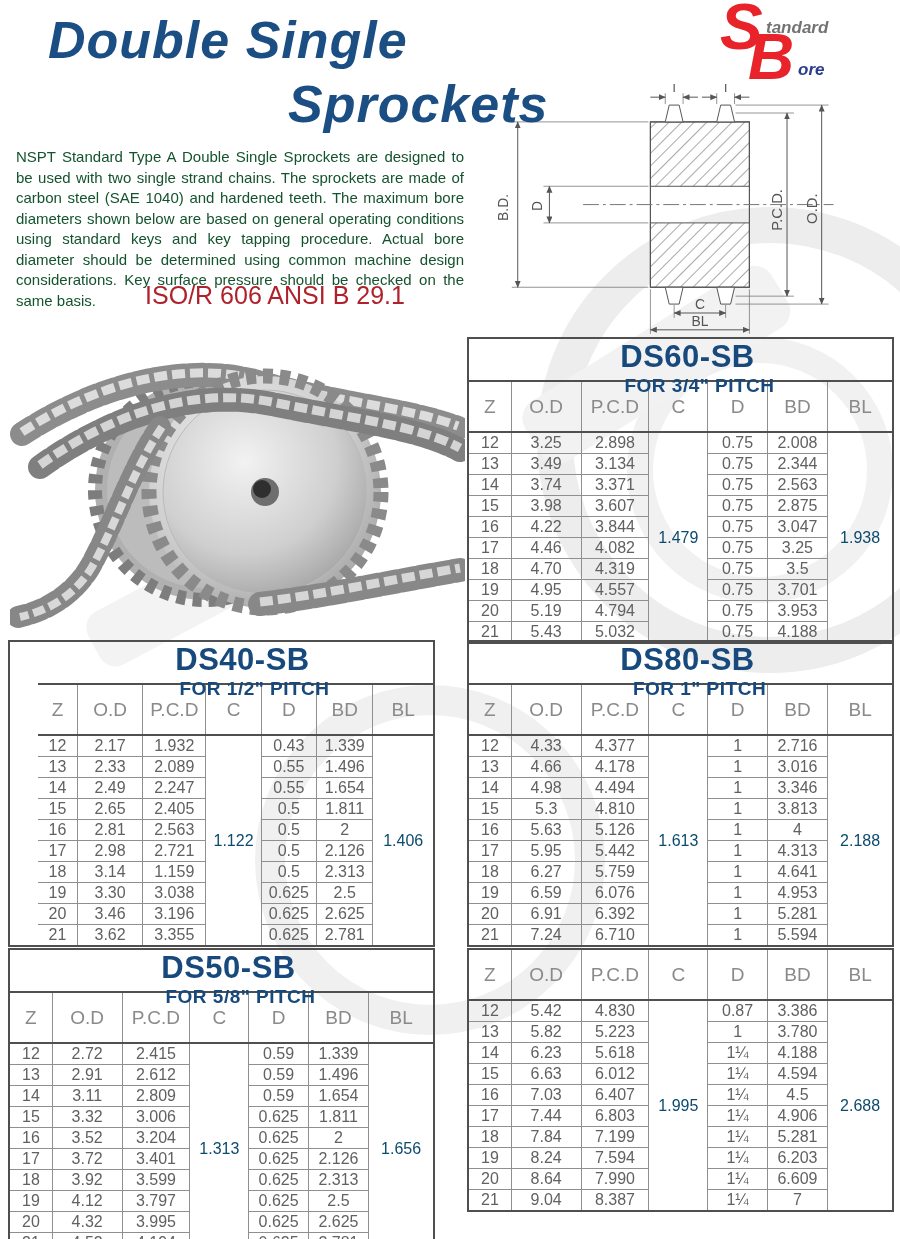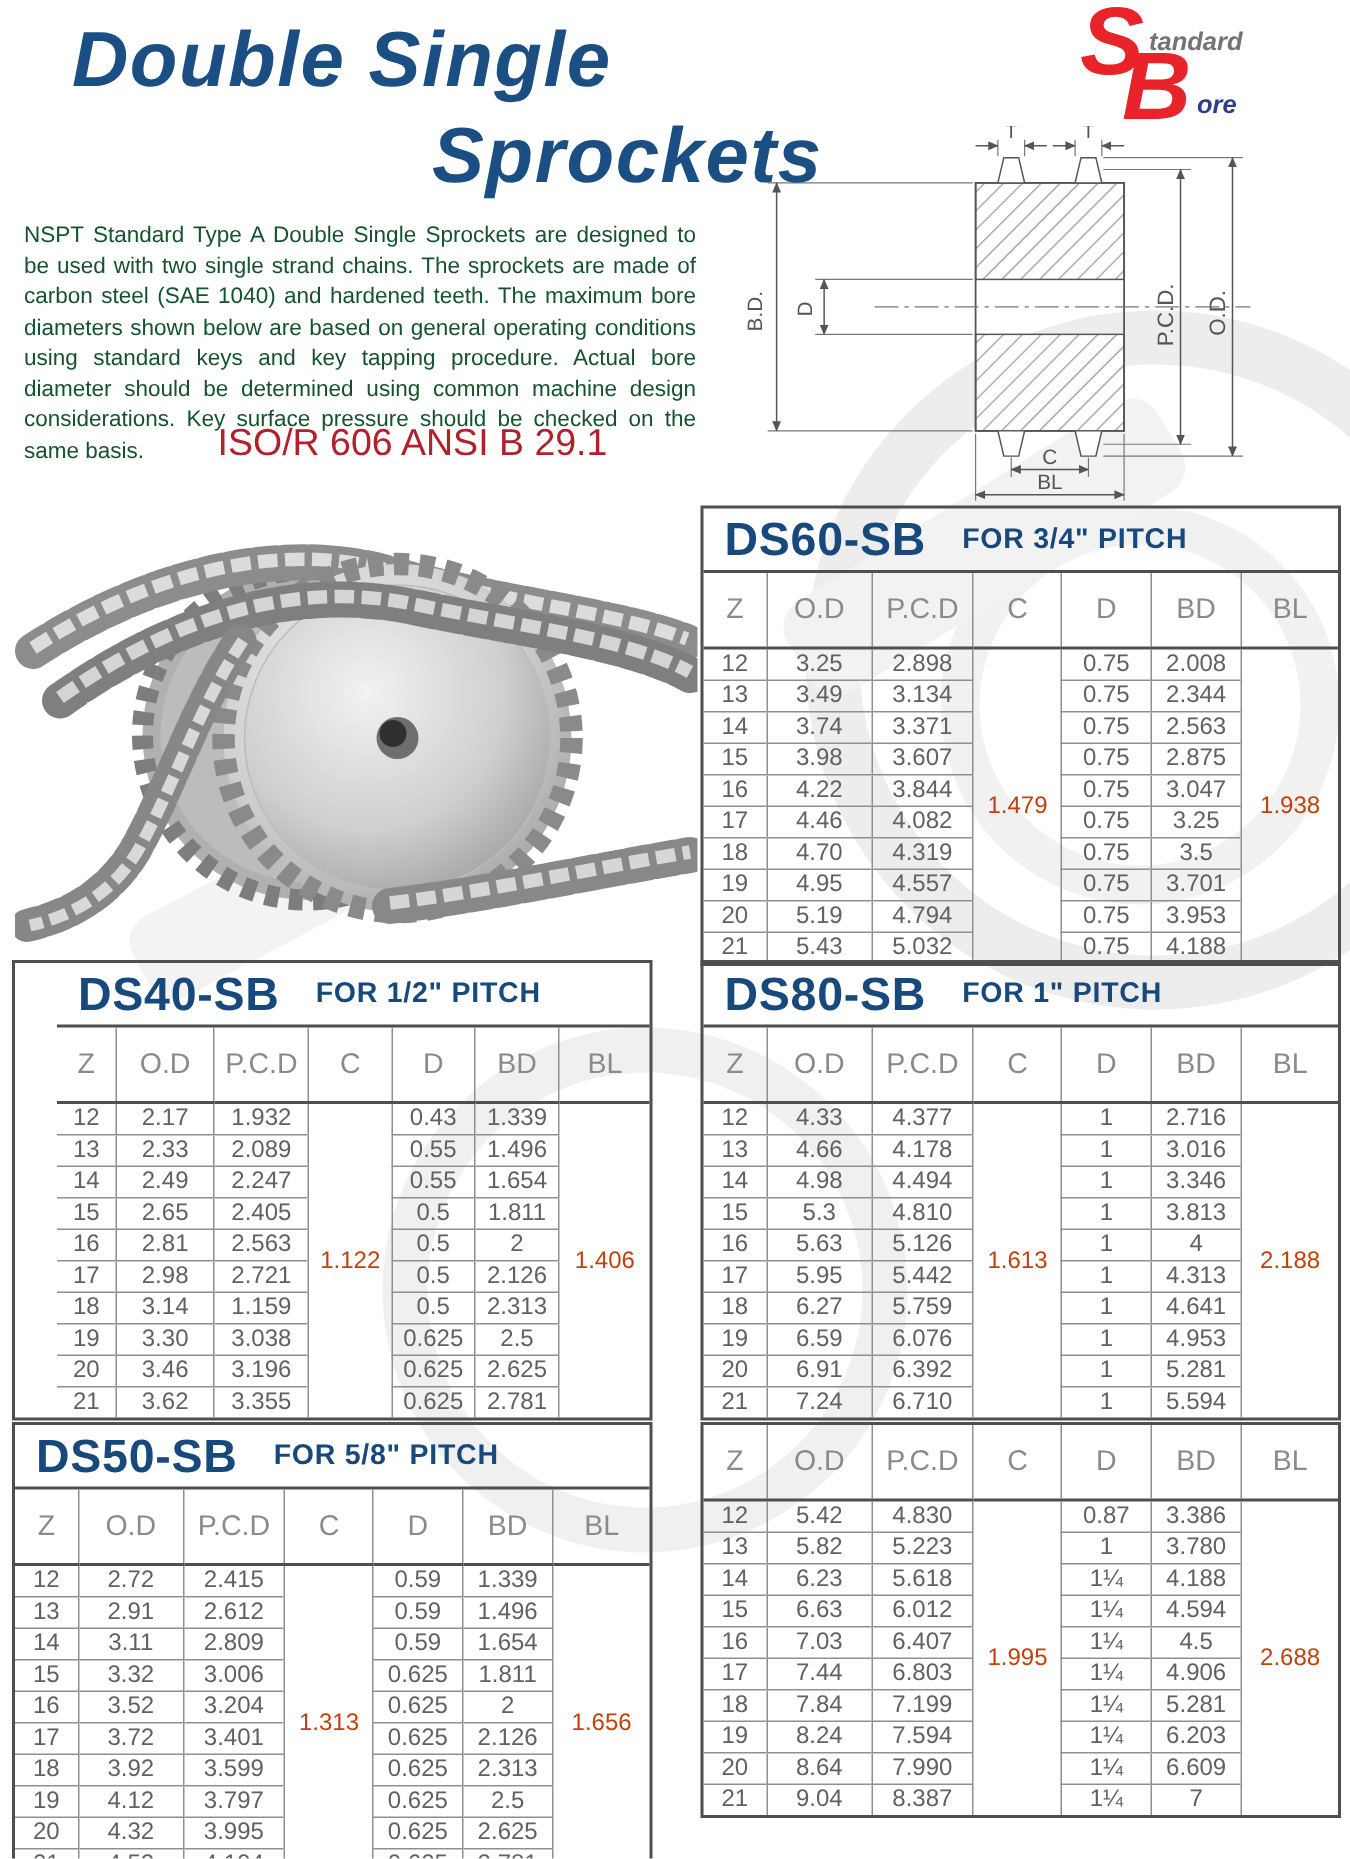--- a/index.html
+++ b/index.html
@@ -31,36 +31,36 @@
   .logo .ls{position:absolute;left:8px;top:-12px;font-size:64px;color:#e8232a;}
   .logo .lstandard{position:absolute;left:54px;top:16px;font-size:17px;color:#737373;}
   .logo .lb{position:absolute;left:36px;top:18px;font-size:64px;color:#e8232a;}
   .logo .lore{position:absolute;left:86px;top:58px;font-size:17px;color:#2b3d8f;}
   
   .diagram{position:absolute;left:492px;top:84px;z-index:1;}
   .photo{position:absolute;left:10px;top:332px;z-index:1;}
   .diagram text{fill:#555;font-family:"Liberation Sans",sans-serif;}
   
   .tblbox{position:absolute;border:2px solid #4f4f4f;background:transparent;z-index:2;box-sizing:border-box;width:427px;}
-  .tbltitle{height:41px;border-bottom:2px solid #4f4f4f;display:flex;align-items:center;padding-left:14px;}
+  .tbltitle{height:41px;border-bottom:2px solid #4f4f4f;display:flex;align-items:center;padding-left:14px;flex-direction:column;}
   .tname{font-size:31px;font-weight:bold;color:#17497c;letter-spacing:0.5px;}
   .tsub{font-size:19px;font-weight:bold;color:#17497c;margin-left:24px;letter-spacing:0.5px;}
   .tblbox table{width:100%;border-collapse:collapse;table-layout:fixed;}
   .tblbox th{
     font-weight:normal;color:#8a8a8a;font-size:19px;height:47px;
     border-right:1px solid #8f8f8f;border-bottom:2px solid #4f4f4f;
   }
   .tblbox th:last-child{border-right:none;}
   .tblbox td{
     text-align:center;color:#616161;font-size:16px;height:20px;padding:0;
     border-right:1px solid #8f8f8f;border-top:1px solid #8f8f8f;
   }
   .tblbox tbody tr:first-child td{border-top:none;}
   .tblbox td.blm{border-right:none;}
-  .tblbox td.merged{font-size:16px;color:#c2410c;}
+  .tblbox td.merged{font-size:16px;color:#0c4a6e;}
   #t-ds60{left:467px;top:337px;}
   #t-ds40{left:8px;top:640px;padding-left:28px;}
   #t-ds80{left:467px;top:640px;}
   #t-ds50{left:8px;top:948px;}
   #t-ds100{left:467px;top:948px;}
 </style>
 </head>
 <body>
 
 <div class="watermark-layer">

